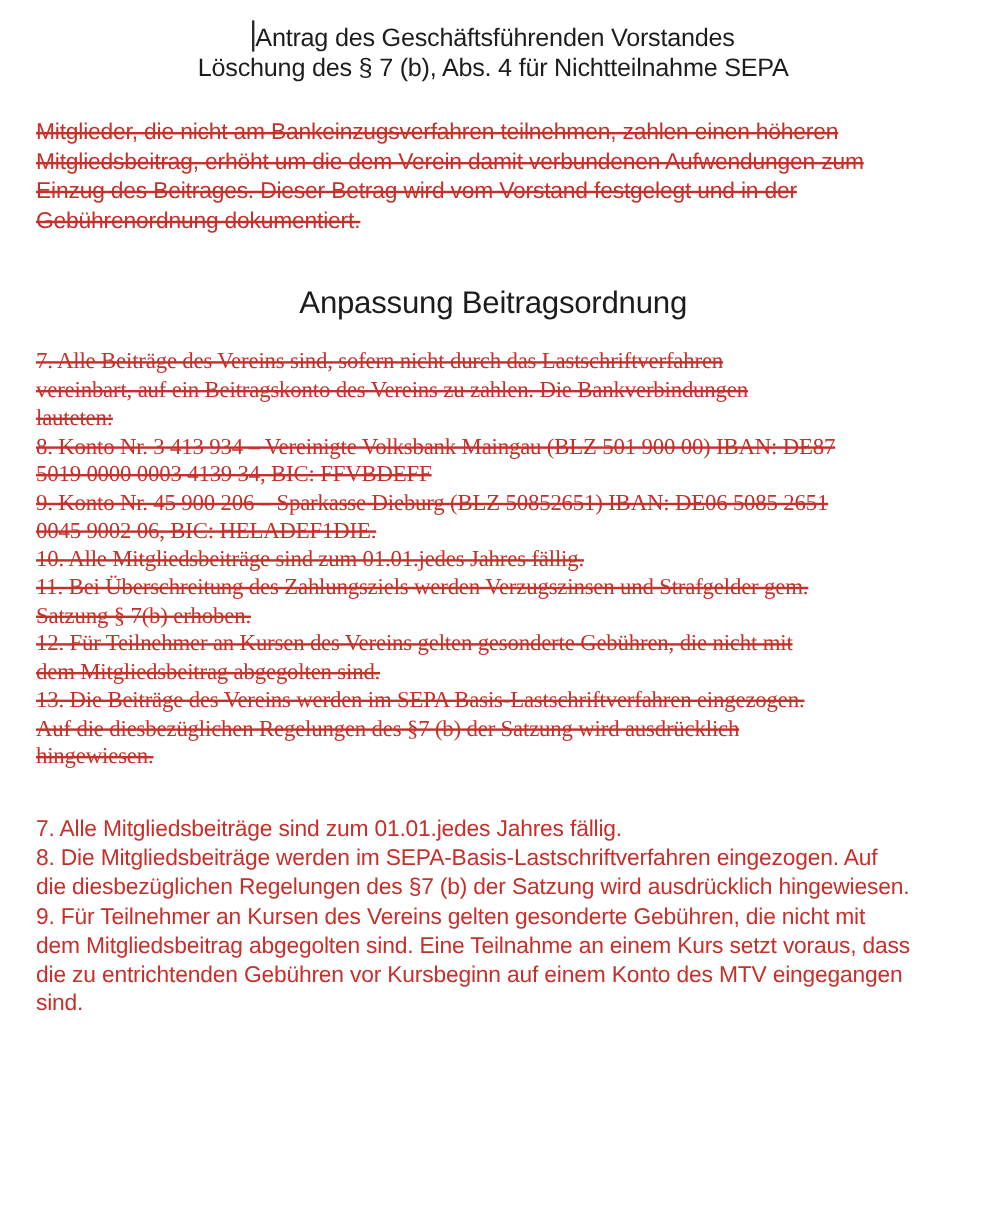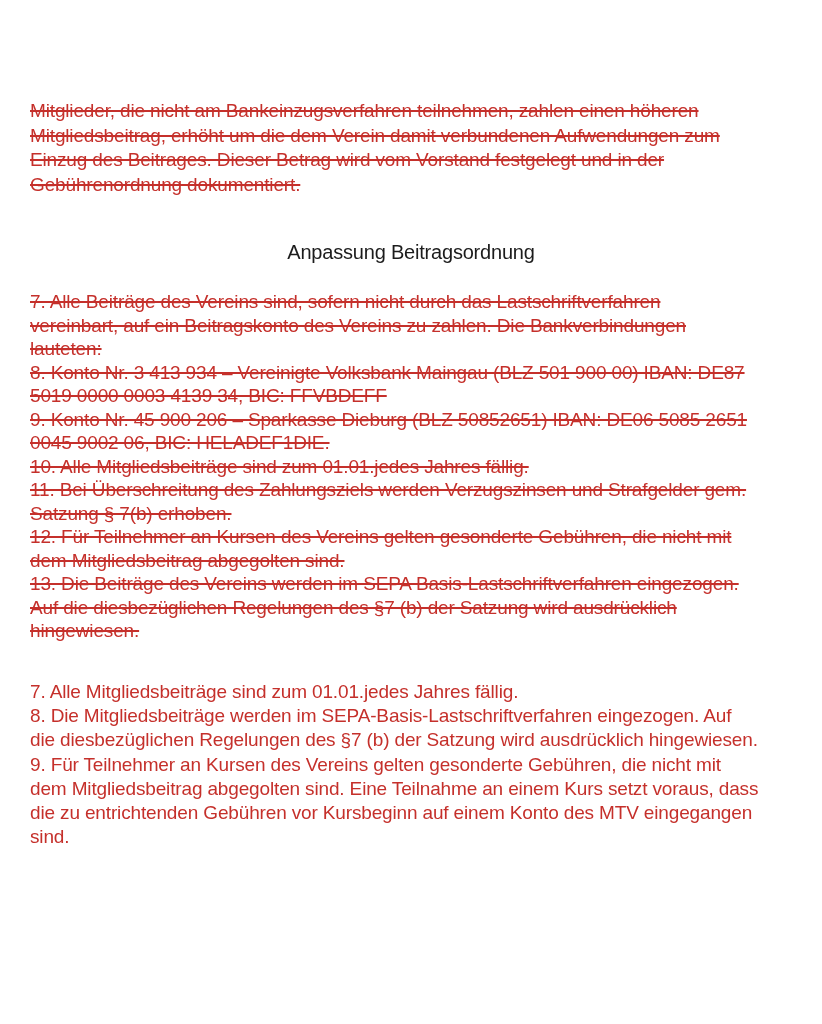--- a/index.html
+++ b/index.html
@@ -30,48 +30,52 @@
     vertical-align: -5px;
     margin-right: 1px;
   }
   .heading {
     position: absolute;
     top: 239px;
     left: 0;
     right: 0;
     text-align: center;
     color: #1c1c1c;
-    font-size: 20px;
+    font-size: 26px;
     line-height: 26px;
     letter-spacing: -0.2px;
   }
   .para {
     position: absolute;
     left: 30px;
     width: 792px;
     white-space: pre-line;
     font-size: 19px;
     letter-spacing: -0.15px;
     color: #c5302b;
   }
   .strike {
     text-decoration: line-through;
     text-decoration-thickness: 2px;
   }
   .p-intro   { top: 99px;  line-height: 24.5px; }
-  .p-deleted { top: 290px; line-height: 23.5px; }
+  .p-deleted { top: 290px; line-height: 23.5px; font-family: Liberation Serif, serif; }
   .p-new     { top: 680px; line-height: 24.2px; }
   .p-konto1  { top: 869px; line-height: 25.8px; }
   .p-konto2  { top: 961px; line-height: 23.5px; }
 </style>
 </head>
 <body>
 
 <div class="page">
 
+  <div class="title-block">
+    <div><span class="caret"></span><span>Antrag des Geschäftsführenden Vorstandes</span></div>
+    <div>Löschung des § 7 (b), Abs. 4 für Nichtteilnahme SEPA</div>
+  </div>
 
   <div class="para p-intro strike">Mitglieder, die nicht am Bankeinzugsverfahren teilnehmen, zahlen einen höheren
 Mitgliedsbeitrag, erhöht um die dem Verein damit verbundenen Aufwendungen zum
 Einzug des Beitrages. Dieser Betrag wird vom Vorstand festgelegt und in der
 Gebührenordnung dokumentiert.</div>
 
   <div class="heading">Anpassung Beitragsordnung</div>
 
   <div class="para p-deleted strike">7. Alle Beiträge des Vereins sind, sofern nicht durch das Lastschriftverfahren
 vereinbart, auf ein Beitragskonto des Vereins zu zahlen. Die Bankverbindungen

